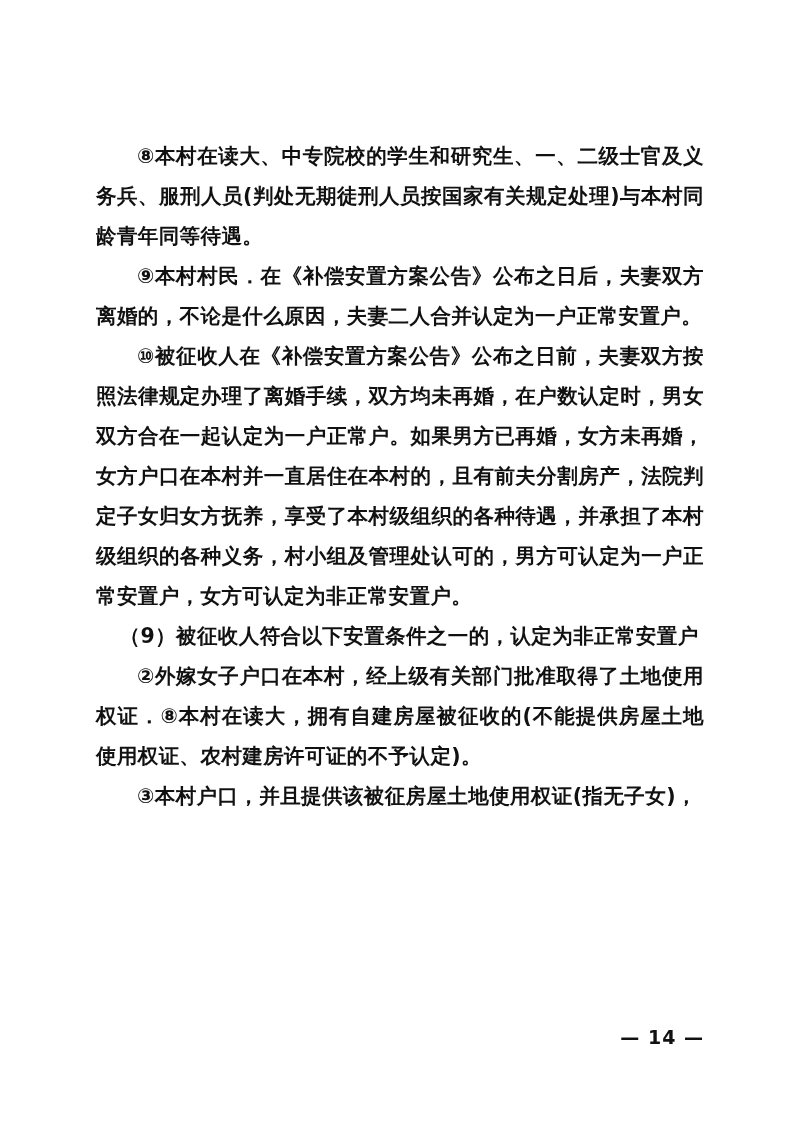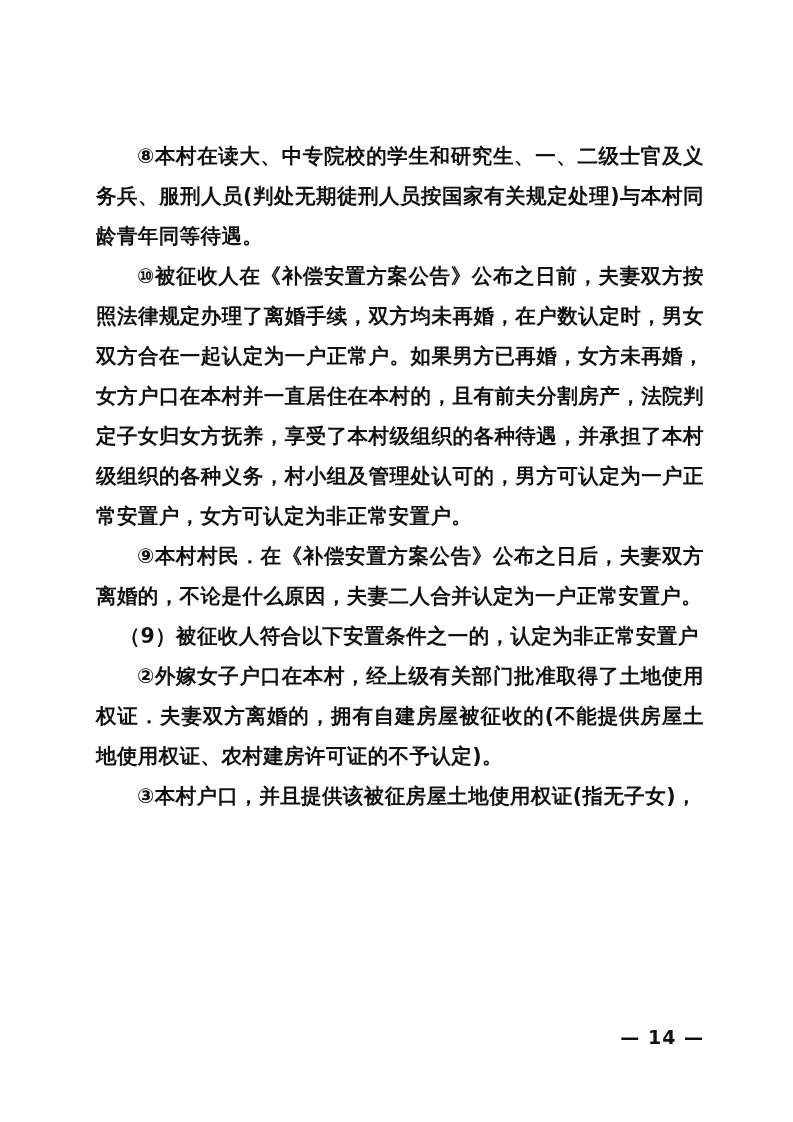--- a/index.html
+++ b/index.html
@@ -51,22 +51,22 @@
     text-align: right;
   }
 </style>
 </head>
 <body>
 
 <div class="page">
 
   <div class="body-area">
     <p class="para">⑧本村在读大、中专院校的学生和研究生、一、二级士官及义务兵、服刑人员(判处无期徒刑人员按国家有关规定处理)与本村同龄青年同等待遇。</p>
+    <p class="para">⑨本村村民．在《补偿安置方案公告》公布之日后，夫妻双方离婚的，不论是什么原因，夫妻二人合并认定为一户正常安置户。</p>
     <p class="para">⑩被征收人在《补偿安置方案公告》公布之日前，夫妻双方按照法律规定办理了离婚手续，双方均未再婚，在户数认定时，男女双方合在一起认定为一户正常户。如果男方已再婚，女方未再婚，女方户口在本村并一直居住在本村的，且有前夫分割房产，法院判定子女归女方抚养，享受了本村级组织的各种待遇，并承担了本村级组织的各种义务，村小组及管理处认可的，男方可认定为一户正常安置户，女方可认定为非正常安置户。</p>
-    <p class="para">⑨本村村民．在《补偿安置方案公告》公布之日后，夫妻双方离婚的，不论是什么原因，夫妻二人合并认定为一户正常安置户。</p>
     <p class="para noindent">（9）被征收人符合以下安置条件之一的，认定为非正常安置户</p>
-    <p class="para">②外嫁女子户口在本村，经上级有关部门批准取得了土地使用权证．夫妻双方离婚的，拥有自建房屋被征收的(不能提供房屋土地使用权证、农村建房许可证的不予认定)。</p>
+    <p class="para">②外嫁女子户口在本村，经上级有关部门批准取得了土地使用权证．⑧本村在读大，拥有自建房屋被征收的(不能提供房屋土地使用权证、农村建房许可证的不予认定)。</p>
     <p class="para">③本村户口，并且提供该被征房屋土地使用权证(指无子女)，</p>
   </div>
 
   <div class="footer">— 14 —</div>
 
 </div>
 
 </body></html>

